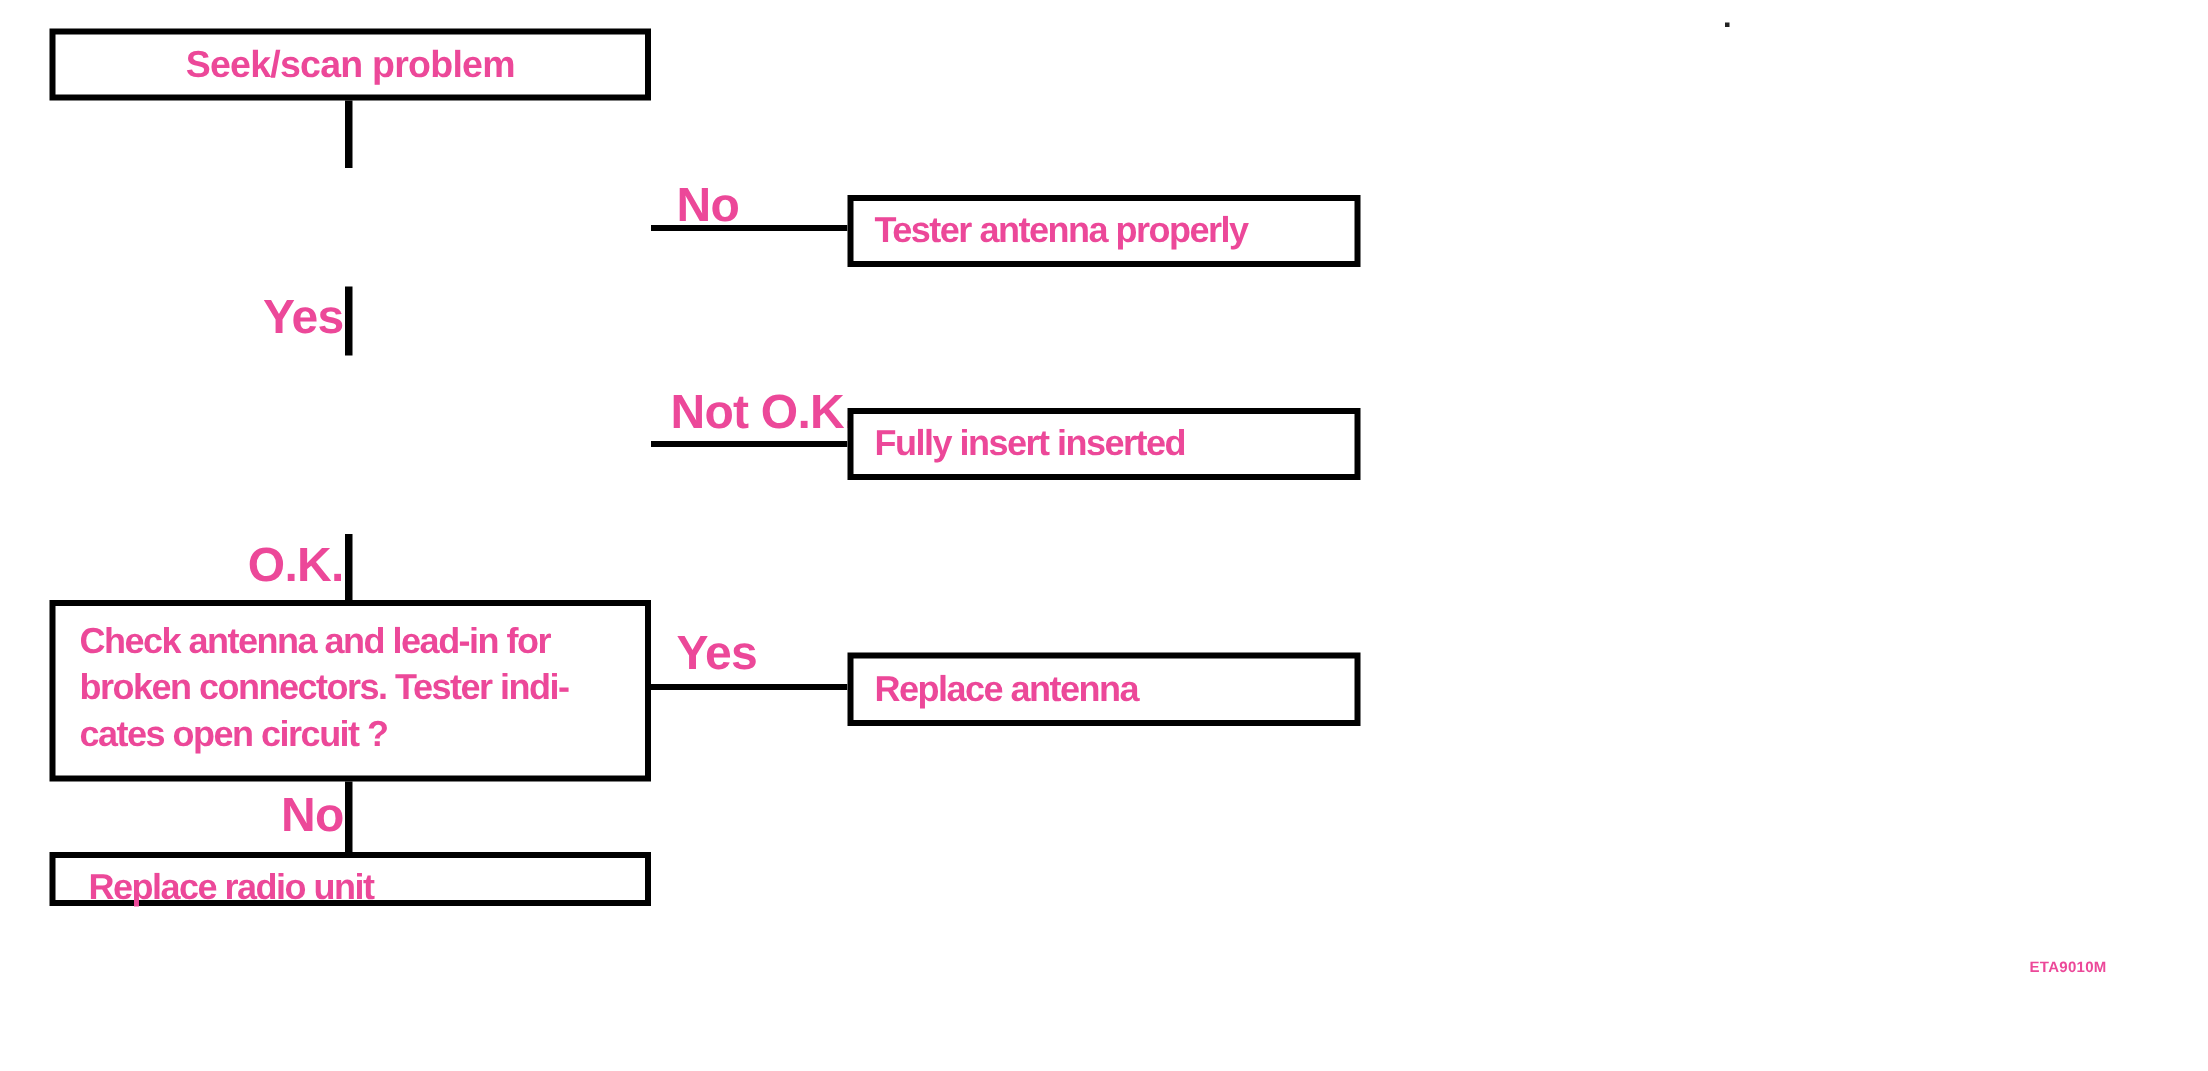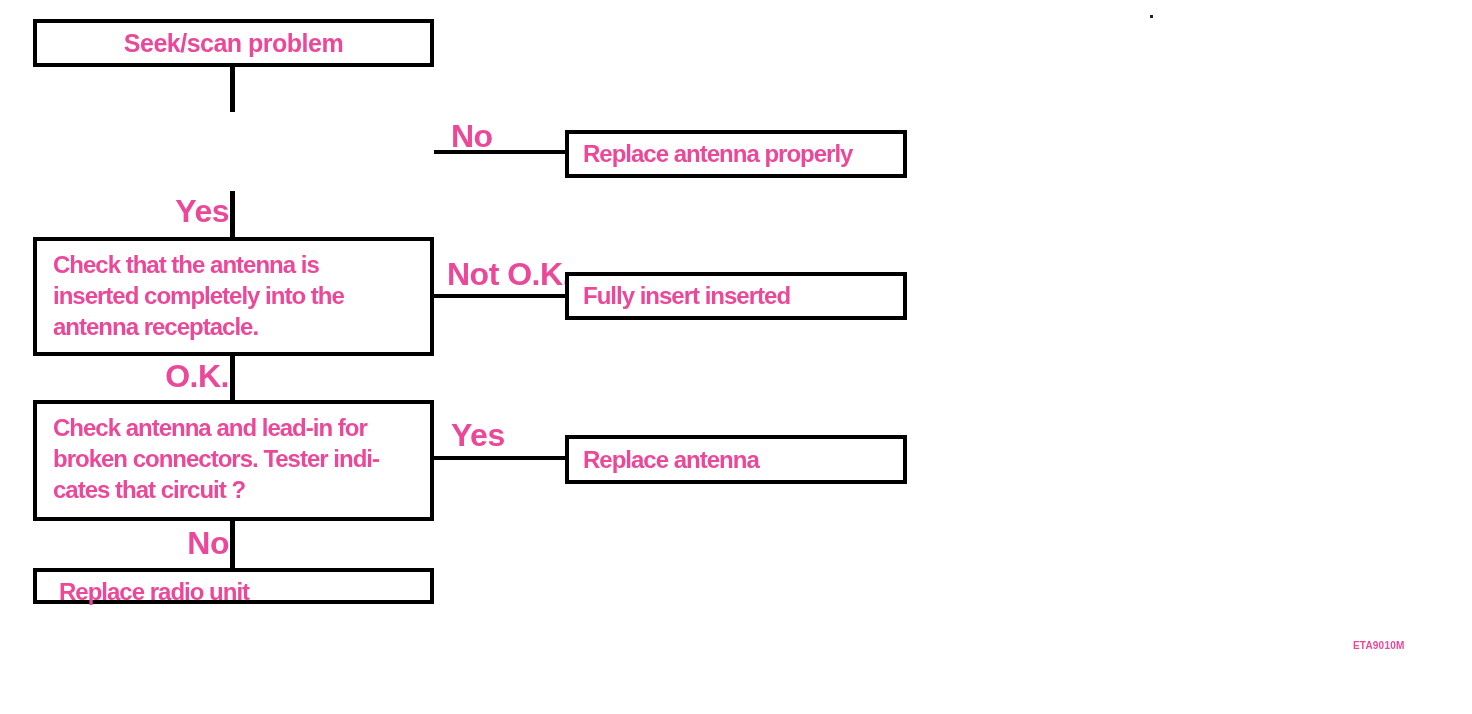--- a/index.html
+++ b/index.html
@@ -105,39 +105,36 @@
 
 <div class="canvas">
 
   <div class="box title-box" style="top:19px; height:48px;">Seek/scan problem</div>
 
   <div class="vline" style="top:67px; height:45px;"></div>
 
 
   <div class="lbl" style="left:451px; top:122px;">No</div>
   <div class="hline" style="top:150px;"></div>
-  <div class="rbox" style="top:130px;">Replace antenna properly</div>
+  <div class="rbox" style="top:130px;">Tester antenna properly</div>
 
   <div class="lbl lbl-right" style="top:197px;">Yes</div>
   <div class="vline" style="top:191px; height:46px;"></div>
 
-  <div class="box" style="top:237px; height:119px;"><div class="inner">Check that the antenna is
-inserted completely into the
-antenna receptacle.</div></div>
 
   <div class="lbl" style="left:447px; top:260px;">Not O.K.</div>
   <div class="hline" style="top:294px;"></div>
   <div class="rbox" style="top:272px;">Fully insert inserted</div>
 
   <div class="lbl lbl-right" style="top:362px;">O.K.</div>
   <div class="vline" style="top:356px; height:44px;"></div>
 
   <div class="box" style="top:400px; height:121px;"><div class="inner">Check antenna and lead-in for
 broken connectors. Tester indi-
-cates that circuit ?</div></div>
+cates open circuit ?</div></div>
 
   <div class="lbl" style="left:451px; top:421px;">Yes</div>
   <div class="hline" style="top:456px;"></div>
   <div class="rbox" style="top:435px; height:49px;">Replace antenna</div>
 
   <div class="lbl lbl-right" style="top:529px;">No</div>
   <div class="vline" style="top:521px; height:47px;"></div>
 
   <div class="box" style="top:568px; height:36px; line-height:38px;"><div class="inner" style="padding:1px 6px 6px 22px;">Replace radio unit</div></div>
 

